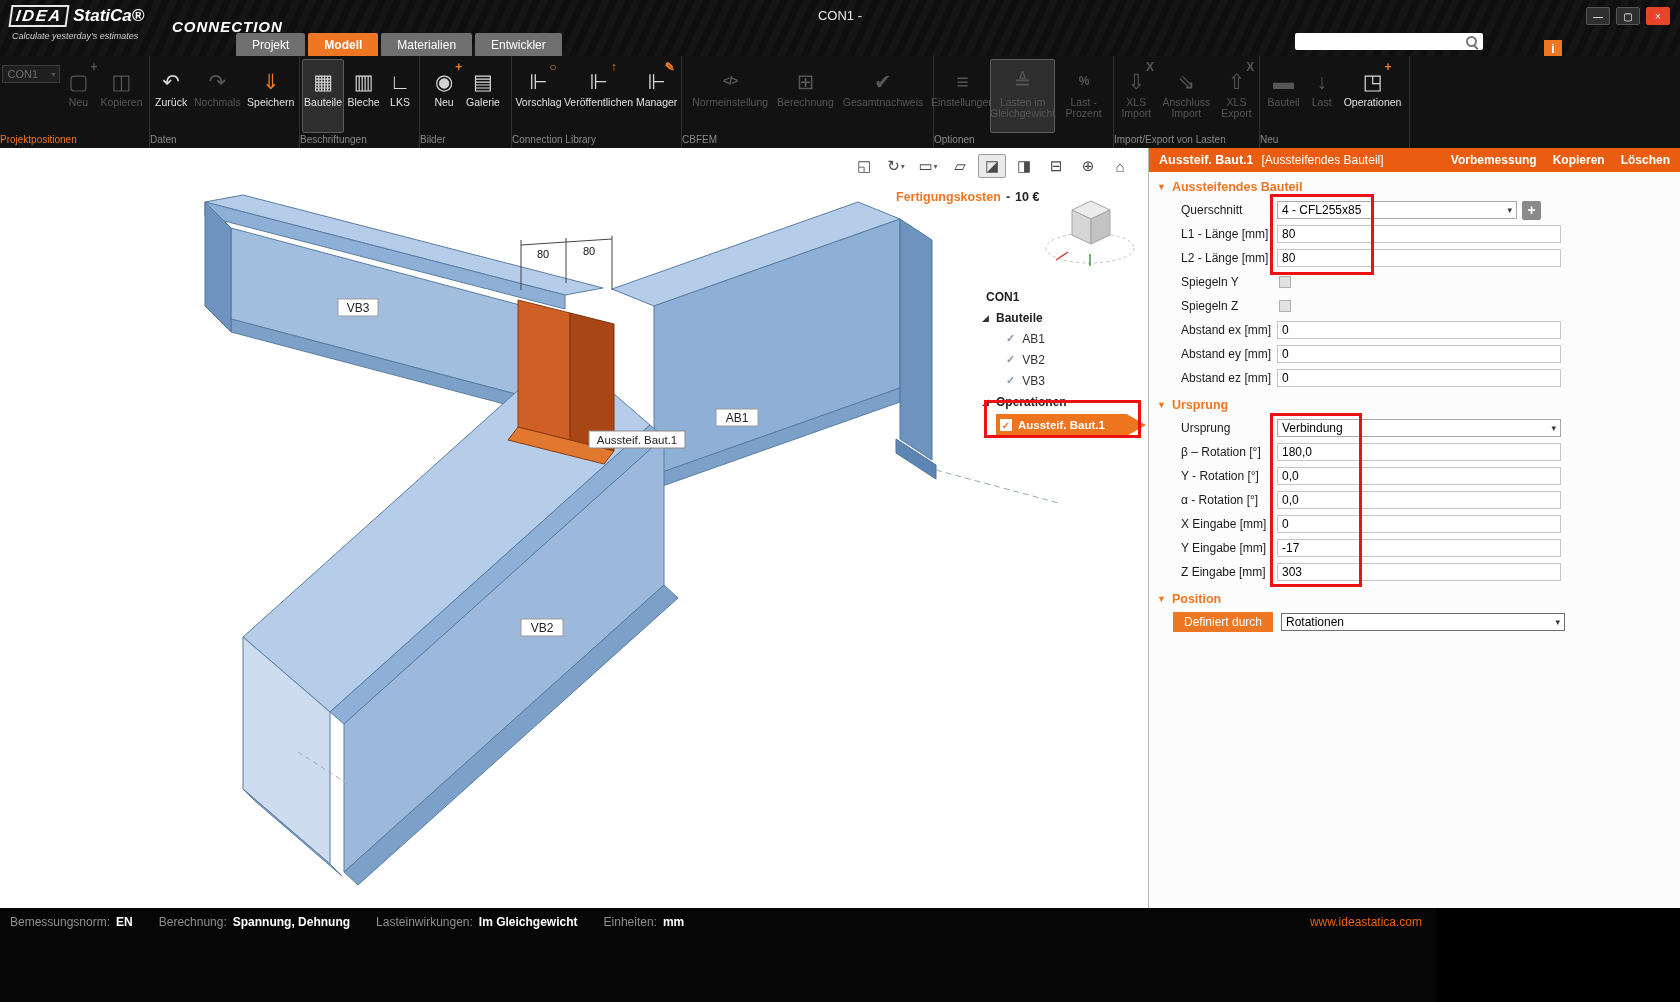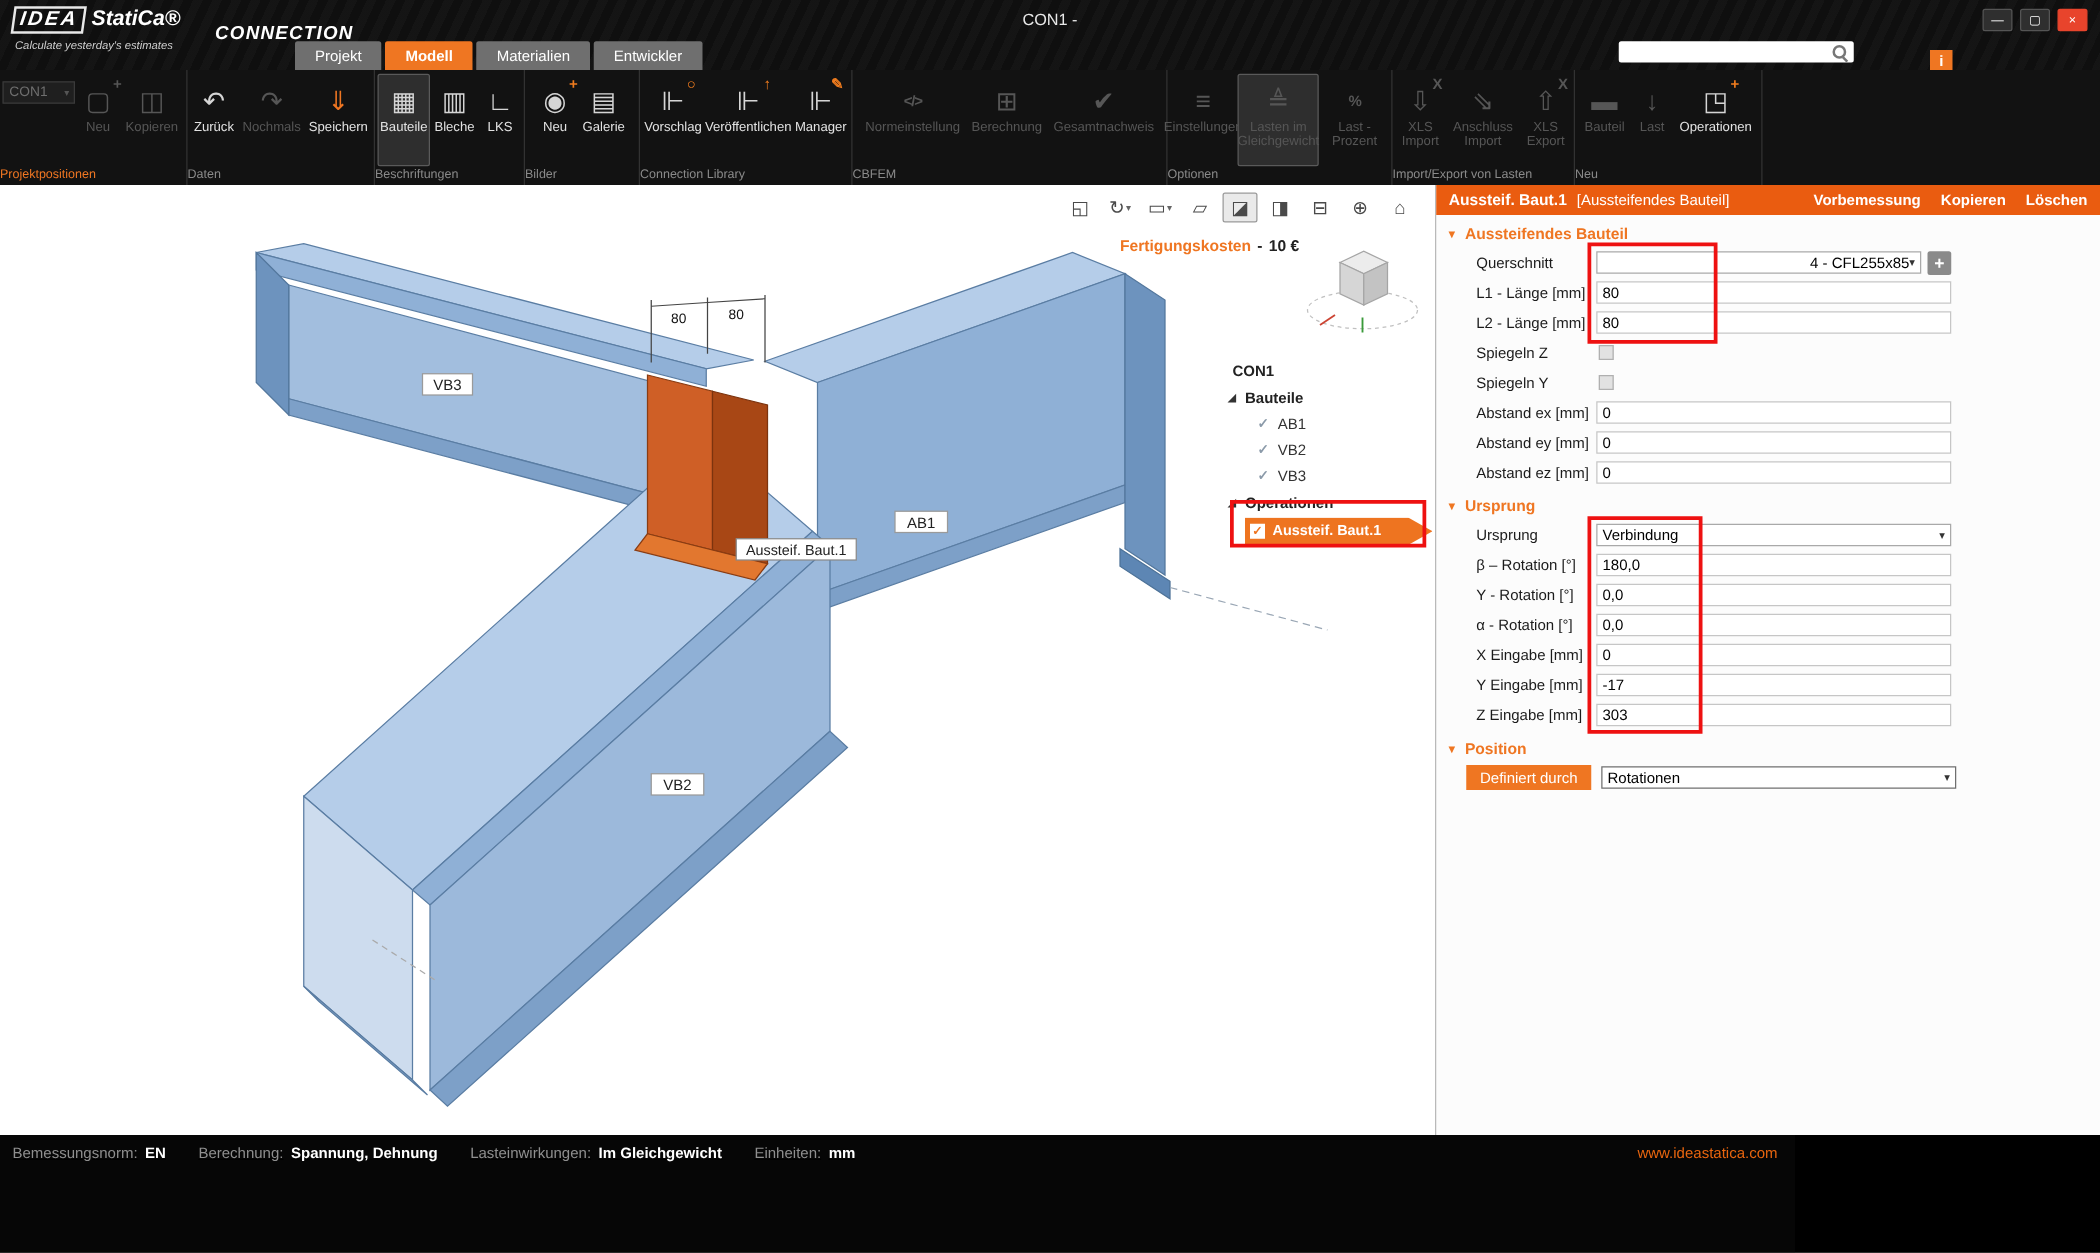--- a/index.html
+++ b/index.html
@@ -80,21 +80,21 @@
   .ph-sub{white-space:nowrap;}
   .ph-actions{margin-left:auto;display:flex;gap:16px;font-weight:bold;}
   .ph-action{white-space:nowrap;}
   .section-header{height:22px;display:flex;align-items:center;padding-left:8px;margin-top:4px;}
   .sec-tri{color:#ef7622;font-size:9px;margin-right:6px;}
   .sec-title{color:#ef7622;font-weight:bold;font-size:12.5px;}
   .prow{height:24px;display:flex;align-items:center;padding-left:32px;box-sizing:border-box;}
   .plabel{width:96px;font-size:12px;color:#1b1b1b;flex:0 0 96px;white-space:nowrap;}
   .pinput{width:284px;height:18px;border:1px solid #c6c6c6;background:#fff;font-size:12px;padding:0 4px;display:flex;align-items:center;box-sizing:border-box;}
   .pselect{width:284px;height:18px;border:1px solid #a9a9a9;background:#fff;display:flex;align-items:center;justify-content:space-between;padding:0 4px;box-sizing:border-box;font-size:12px;}
-  .pselect.narrow{width:260px;justify-content:flex-end;}
+  .pselect.narrow{width:240px;}
   .pselect .caret{font-size:9px;color:#333;}
   .plusbtn{width:19px;height:19px;margin-left:5px;background:#8a8a8a;color:#fff;font-weight:bold;font-size:14px;display:flex;align-items:center;justify-content:center;border-radius:2px;}
   .pcheck{width:12px;height:12px;background:#e2e2e2;border:1px solid #b0b0b0;margin-left:2px;box-sizing:border-box;}
   .label-btn{width:100px;height:20px;background:#ef7622;color:#fff;font-size:12px;display:flex;align-items:center;justify-content:center;margin-left:-8px;margin-right:8px;flex:0 0 100px;}
   .label-btn ~ .pselect{border-color:#6f6f6f;}
 
   
   .redbox{position:absolute;border:3px solid #ee1111;z-index:40;pointer-events:none;box-sizing:border-box;}
   #redbox-section{left:1270px;top:194px;width:104px;height:81px;}
   #redbox-tree{left:984px;top:400px;width:157px;height:38px;}
@@ -512,25 +512,25 @@
           </div>
           <div class="prow">
             <div class="plabel">L1 - Länge [mm]</div>
             <div class="pinput">80</div>
           </div>
           <div class="prow">
             <div class="plabel">L2 - Länge [mm]</div>
             <div class="pinput">80</div>
           </div>
           <div class="prow">
+            <div class="plabel">Spiegeln Y</div>
+            <div class="pcheck"></div>
+          </div>
+          <div class="prow">
             <div class="plabel">Spiegeln Z</div>
-            <div class="pcheck"></div>
-          </div>
-          <div class="prow">
-            <div class="plabel">Spiegeln Y</div>
             <div class="pcheck"></div>
           </div>
           <div class="prow">
             <div class="plabel">Abstand ex [mm]</div>
             <div class="pinput">0</div>
           </div>
           <div class="prow">
             <div class="plabel">Abstand ey [mm]</div>
             <div class="pinput">0</div>
           </div>

